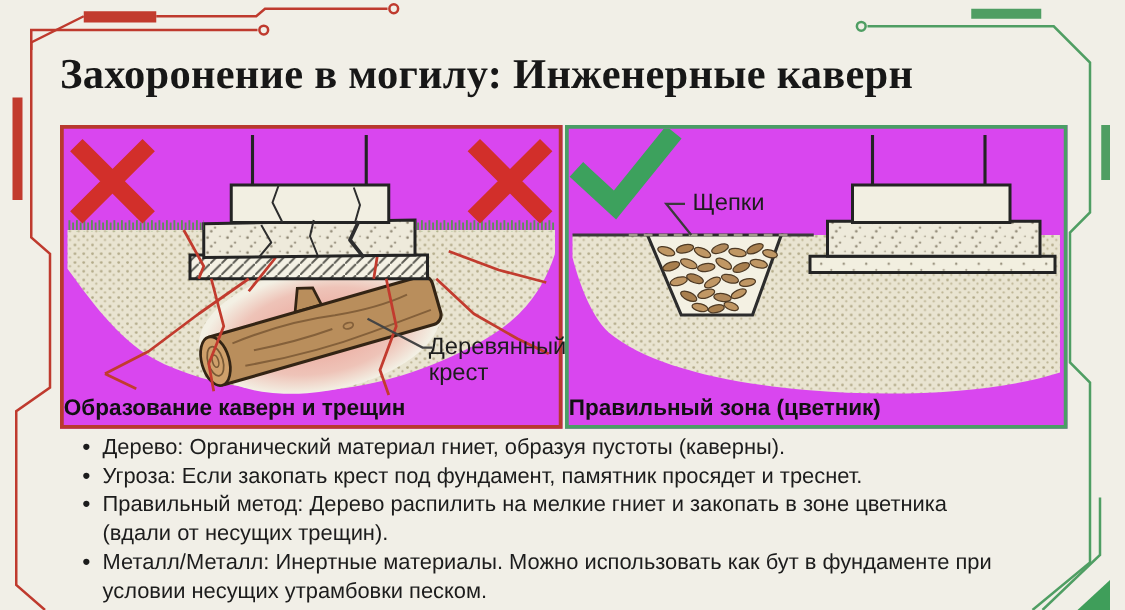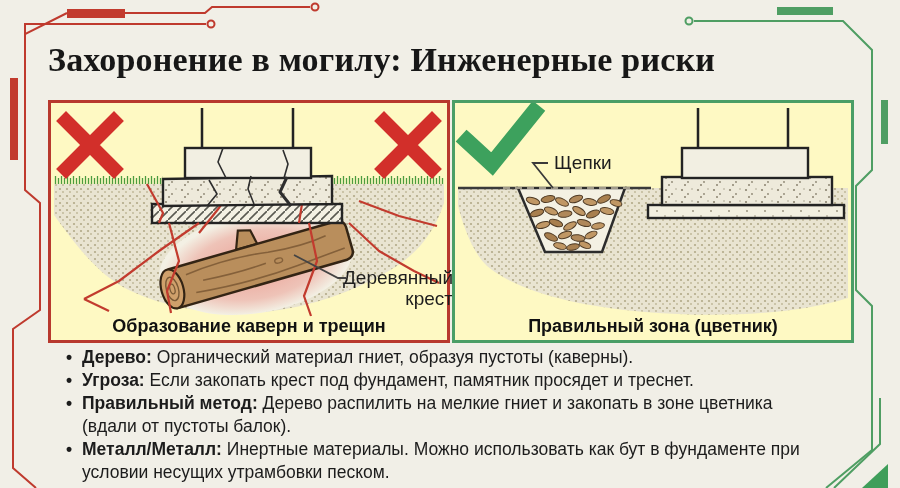--- a/index.html
+++ b/index.html
@@ -10,40 +10,40 @@
     color:#1c1c1c;
   }
   #decor{position:absolute;inset:0;z-index:0;}
   .title{
     position:absolute;left:48px;top:41px;z-index:2;
     font-family:"Liberation Serif",serif;
     font-size:34px;font-weight:700;letter-spacing:.2px;color:#171717;
   }
   .panel{
     position:absolute;top:100px;width:396px;height:237px;z-index:1;
-    background:#fef9c3;
+    background:#d946ef;
   }
   .panel.wrong{left:48px;border:3px solid #b8392e;}
   .panel.safe{left:452px;border:3px solid #4a9e66;}
   .panel svg.scene{position:absolute;left:0;top:0;}
   .diagram-label{
     position:absolute;font-size:19px;line-height:21px;color:#1d1d1d;z-index:3;
   }
   .caption{
-    position:absolute;left:0;right:0;bottom:3px;text-align:center;z-index:3;
+    position:absolute;left:0;right:0;bottom:3px;text-align:left;z-index:3;
     font-size:18px;font-weight:600;color:#111;
   }
   .bullets{
     position:absolute;left:64px;top:346px;width:800px;z-index:2;
     list-style:none;margin:0;padding:0;
     font-size:17.5px;line-height:23px;
   }
   .bullets li{position:relative;padding-left:18px;}
   .bullets li::before{content:"\2022";position:absolute;left:2px;font-weight:700;}
-  .lead{font-weight:700;margin-top:40px;}
+  .lead{font-weight:400;margin-top:40px;}
   .cont{display:block;}
 </style>
 </head>
 <body>
 
 <svg id="decor" width="900" height="488" viewBox="0 0 900 488">
   <g stroke="#bf3a2e" stroke-width="2" fill="none">
     <polyline points="125,13 205,13 212,7 310,7"></polyline>
     <circle cx="315" cy="7" r="3.5"></circle>
     <polyline points="25,40 25,24 206,24"></polyline>
@@ -55,21 +55,21 @@
   <g stroke="#4f9e63" stroke-width="2" fill="none">
     <circle cx="689" cy="21" r="3.5"></circle>
     <polyline points="694,21 843,21 872,50 872,170 856,186 856,290 872,306 872,450 826,488"></polyline>
     <polyline points="880,398 880,444 834,488"></polyline>
   </g>
   <rect x="777" y="7" width="56" height="8" fill="#4f9e63"></rect>
   <rect x="881" y="100" width="7" height="44" fill="#4f9e63"></rect>
   <polygon points="888,464 888,488 862,488" fill="#3f9e5a"></polygon>
 </svg>
 
-<div class="title">Захоронение в могилу: Инженерные риски</div>
+<div class="title">Захоронение в могилу: Инженерные каверн</div>
 
 <div class="panel wrong">
   <svg class="scene" width="396" height="237" viewBox="0 0 396 237">
     <defs>
       <pattern id="soil" width="7" height="7" patternUnits="userSpaceOnUse">
         <rect width="7" height="7" fill="#e9e4d1"></rect>
         <circle cx="2" cy="2" r="1.1" fill="#b2aa88"></circle>
         <circle cx="5" cy="5" r="0.9" fill="#bdb594"></circle>
       </pattern>
       <pattern id="gr" width="6" height="9" patternUnits="userSpaceOnUse">
@@ -138,21 +138,21 @@
 
     <g stroke="#d22f2a" stroke-width="14" stroke-linecap="square">
       <path d="M15,18 L63,66 M63,18 L15,66"></path>
     </g>
     <g stroke="#d22f2a" stroke-width="14" stroke-linecap="square">
       <path d="M333,18 L381,66 M381,18 L333,66"></path>
     </g>
 
     <polyline points="243,152 287,175 295,175" stroke="#444" stroke-width="1.8" fill="none"></polyline>
   </svg>
-  <div class="diagram-label" style="left:292px;top:164px;text-align:right;">
+  <div class="diagram-label" style="left:292px;top:164px;">
     <div>Деревянный</div>
     <div>крест</div>
   </div>
   <div class="caption">Образование каверн и трещин</div>
 </div>
 
 <div class="panel safe">
   <svg class="scene" width="396" height="237" viewBox="0 0 396 237">
     <defs>
       <pattern id="spk2" width="18" height="13" patternUnits="userSpaceOnUse">
@@ -214,20 +214,20 @@
     <span class="lead">Дерево:</span>
     <span>Органический материал гниет, образуя пустоты (каверны).</span>
   </li>
   <li>
     <span class="lead">Угроза:</span>
     <span>Если закопать крест под фундамент, памятник просядет и треснет.</span>
   </li>
   <li>
     <span class="lead">Правильный метод:</span>
     <span>Дерево распилить на мелкие гниет и закопать в зоне цветника</span>
-    <span class="cont">(вдали от пустоты балок).</span>
+    <span class="cont">(вдали от несущих трещин).</span>
   </li>
   <li>
     <span class="lead">Металл/Металл:</span>
     <span>Инертные материалы. Можно использовать как бут в фундаменте при</span>
     <span class="cont">условии несущих утрамбовки песком.</span>
   </li>
 </ul>
 
 </body></html>

